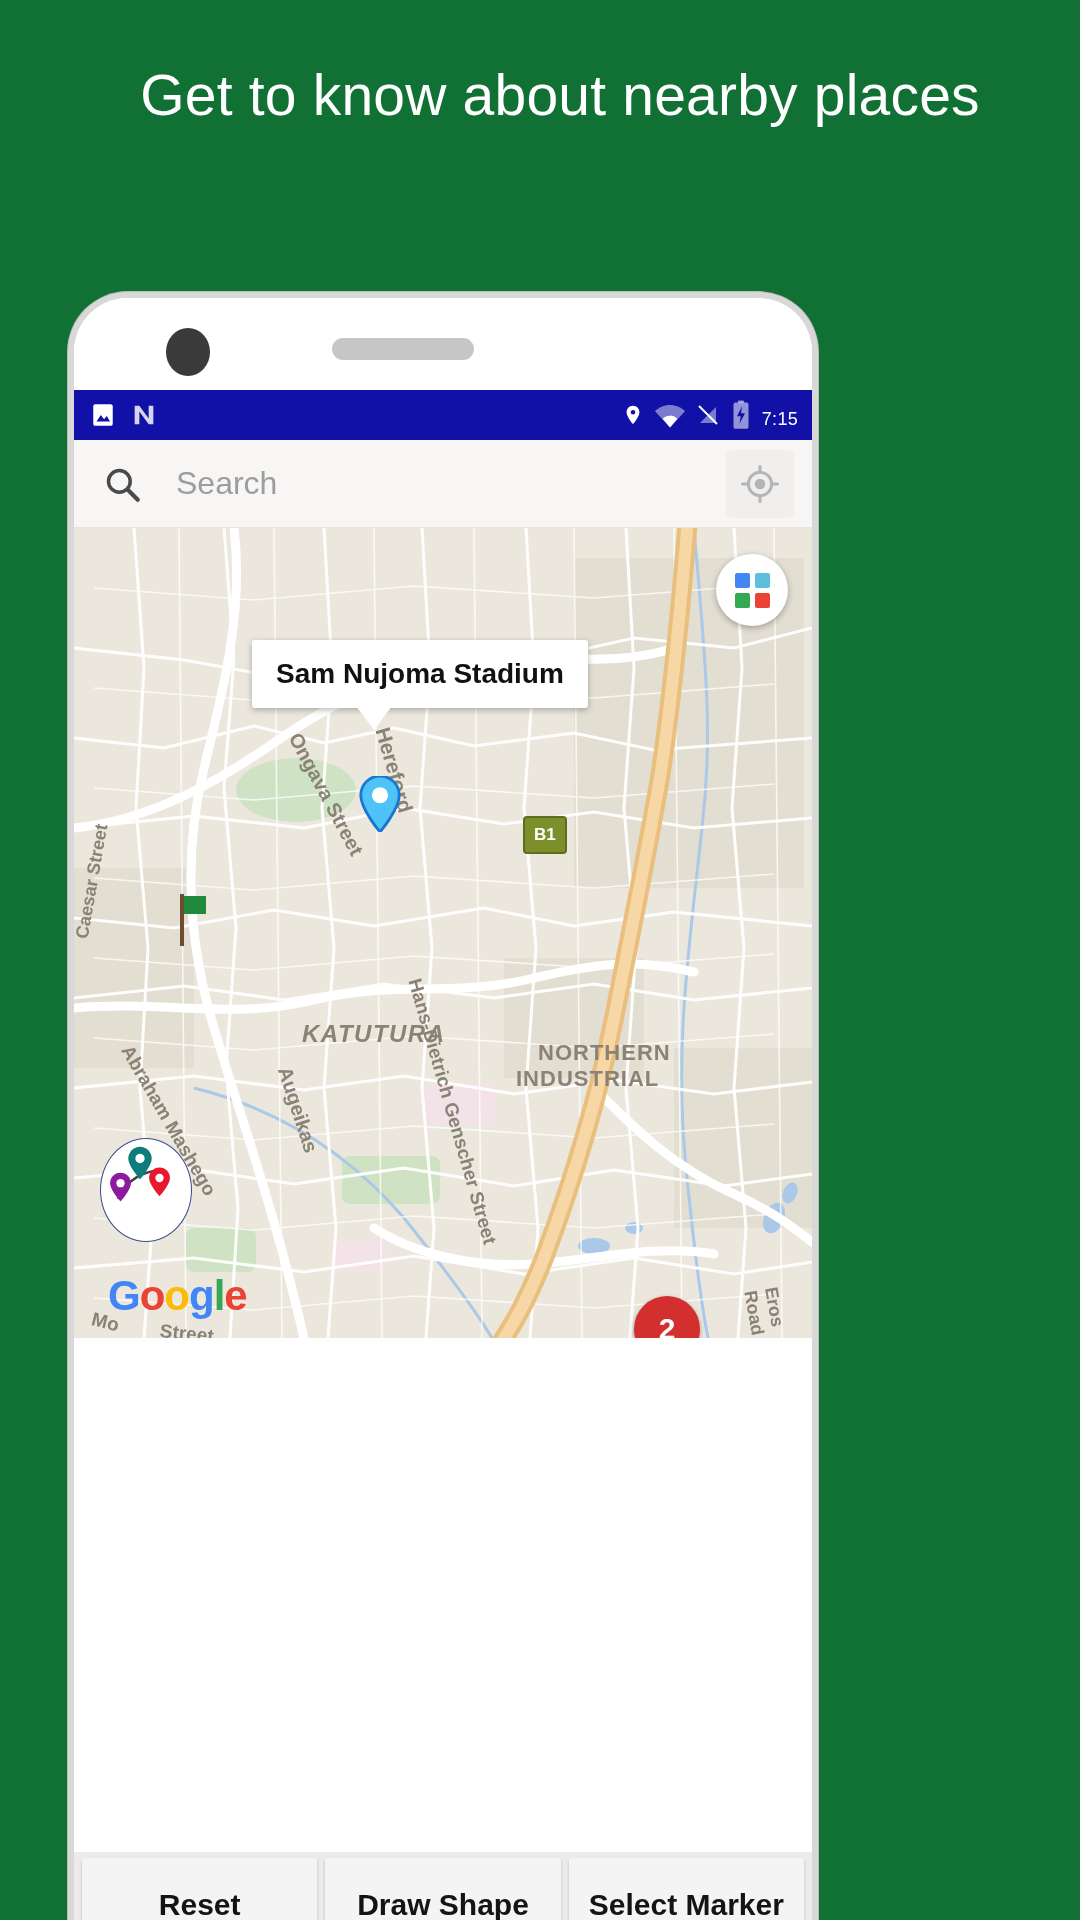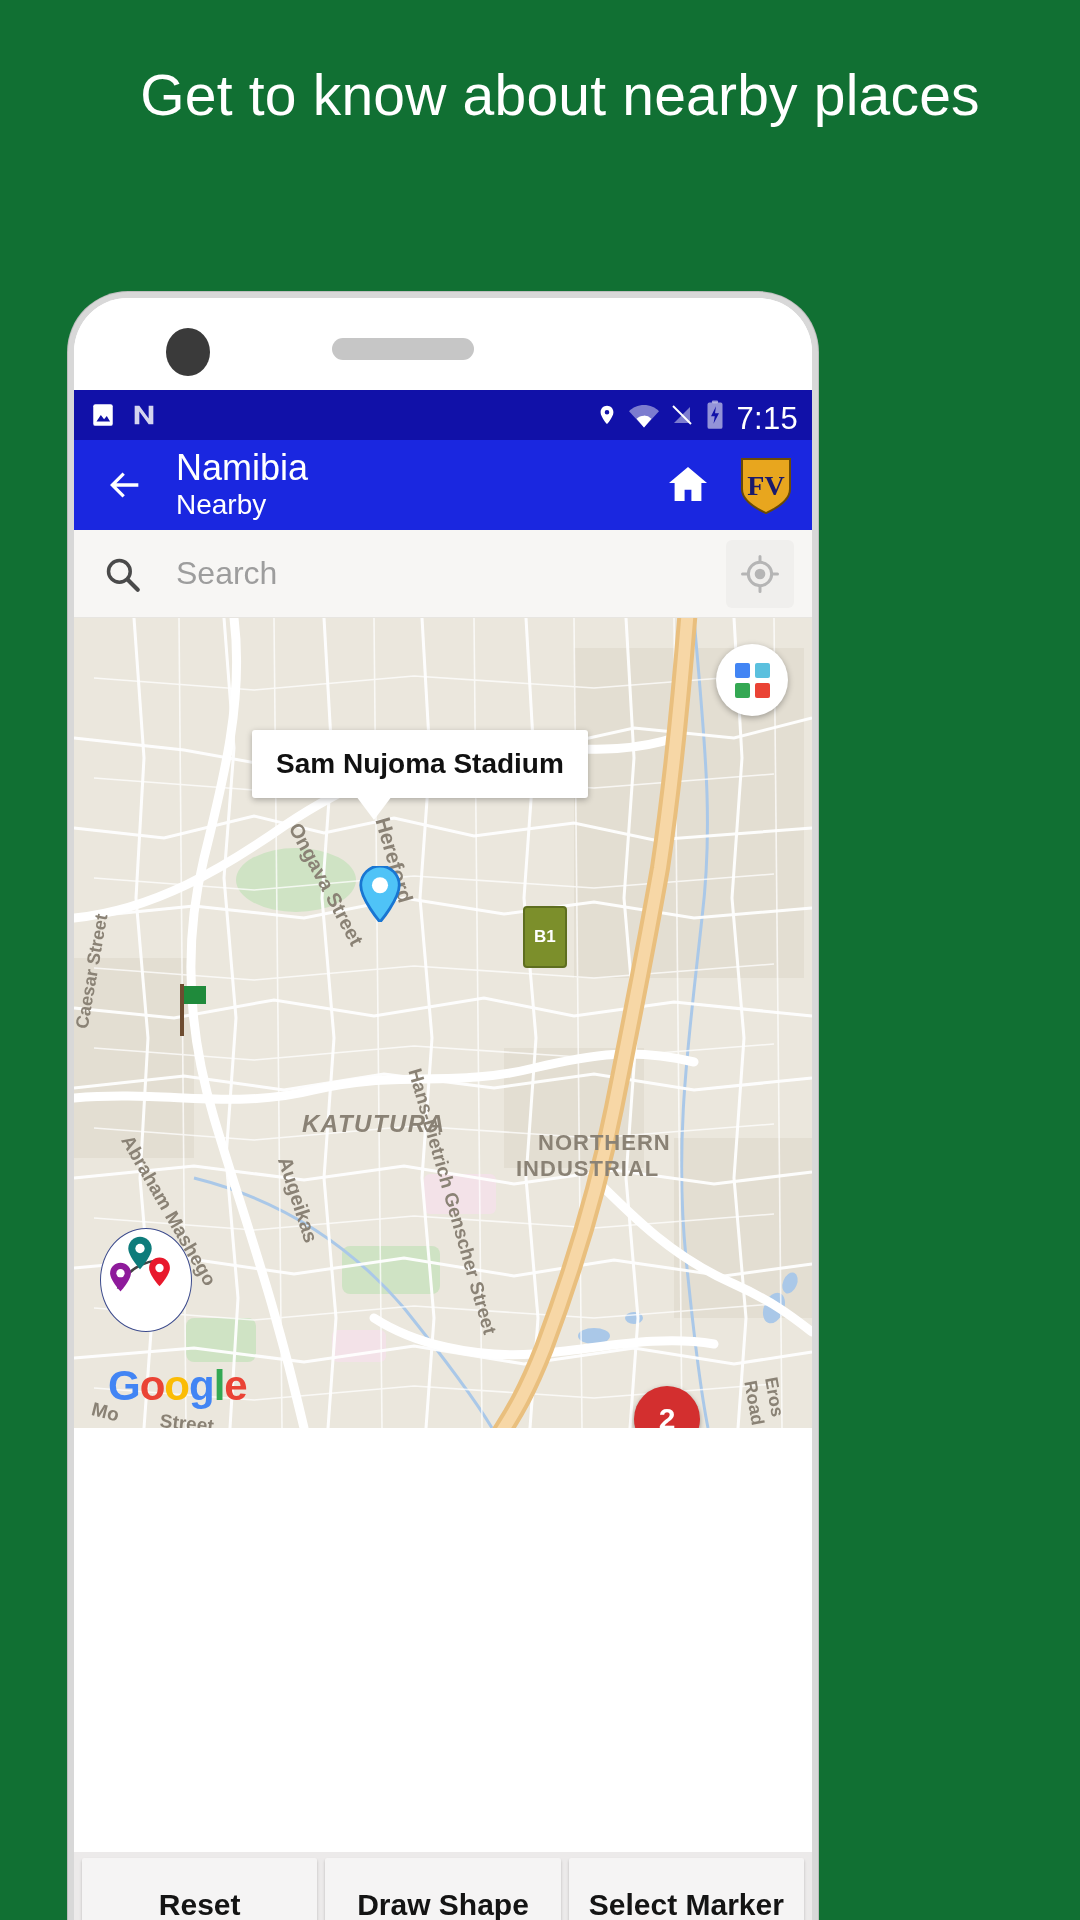--- a/index.html
+++ b/index.html
@@ -53,21 +53,21 @@
 
   
   .statusbar {
     height:50px; background:#1111a8;
     display:flex; align-items:center;
     padding:0 14px 0 16px; gap:10px;
     color:#fff;
   }
   .sb-left { display:flex; align-items:center; gap:14px; }
   .sb-right { margin-left:auto; display:flex; align-items:center; gap:11px; }
-  .sb-time { font-size:31px; font-weight:400; letter-spacing:.3px; color:#fff;margin-top:8px; }
+  .sb-time { font-size:18px; font-weight:400; letter-spacing:.3px; color:#fff;margin-top:8px; }
   .sb-ico { display:block; }
 
   
   .appbar {
     height:90px; background:#1a27e0;
     display:flex; align-items:center;
     padding:0 18px 0 22px;
     position:relative;
   }
   .back-btn { width:58px; height:58px; display:flex; align-items:center; justify-content:center; cursor:pointer;}
@@ -133,21 +133,21 @@
   .pin-blue {
     position:absolute; left:285px; top:248px;
     width:42px; height:56px; cursor:pointer;
   }
   .flag-green { position:absolute; left:98px; top:362px; width:40px; height:60px; }
 
   .shield-b1 {
     position:absolute; left:449px; top:288px;
     background:#7c8f2b; color:#fff;
     font-size:17px; font-weight:bold;
-    padding:19px 9px; border-radius:4px;
+    padding:7px 9px; border-radius:4px;
     border:2px solid #5e6e1f;
   }
 
   .map-label { position:absolute; color:#8a8275; font-weight:600; pointer-events:none; }
 
   .red-pin {
     position:absolute; left:560px; top:768px;
     width:66px; height:66px; border-radius:50%;
     background:#d32f2f; color:#fff;
     display:flex; align-items:center; justify-content:center;
@@ -226,44 +226,20 @@
         </svg>
         <svg class="sb-ico" width="20" height="30" viewBox="0 0 14 24">
           <rect x="1" y="2" width="12" height="21" rx="1.5" fill="#fff" opacity=".55"></rect>
           <rect x="4.5" y="0.3" width="5" height="2.2" rx="1" fill="#fff" opacity=".55"></rect>
           <path d="M7.8 5l-4 8h3l-1 6 4.4-8.5H7z" fill="#1111a8"></path>
         </svg>
         <div class="sb-time">7:15</div>
       </div>
     </div>
 
-    <div class="appbar">
-      <div class="back-btn">
-        <svg width="46" height="40" viewBox="0 0 24 24">
-          <path d="M20 11H6.8l5.1-5.1-1.4-1.4L3 12l7.5 7.5 1.4-1.4L6.8 13H20z" fill="#fff"></path>
-        </svg>
-      </div>
-      <div class="titles">
-        <div class="title-main">Namibia</div>
-        <div class="title-sub">Nearby</div>
-      </div>
-      <div class="appbar-actions">
-        <div class="home-btn">
-          <svg width="52" height="48" viewBox="0 0 24 24">
-            <path d="M12 3L2.5 11h2.8v9h5v-5.6h3.4V20h5v-9h2.8z" fill="#fff"></path>
-          </svg>
-        </div>
-        <div class="brand-logo">
-          <svg width="56" height="60" viewBox="0 0 56 60">
-            <path d="M4 4h48v30c0 14-20 22-24 24C24 56 4 48 4 34z" fill="#e8a61e" stroke="#6b4a05" stroke-width="2"></path>
-            <text x="28" y="40" text-anchor="middle" font-family="Liberation Serif, serif" font-size="28" font-weight="bold" fill="#1a1a6b">FV</text>
-          </svg>
-        </div>
-      </div>
-    </div>
 
     <div class="searchbar">
       <div class="search-icon">
         <svg width="42" height="42" viewBox="0 0 24 24">
           <circle cx="10.5" cy="10.5" r="6.2" fill="none" stroke="#4a4a4a" stroke-width="2"></circle>
           <path d="M15.3 15.3L21 21" stroke="#4a4a4a" stroke-width="2.4" stroke-linecap="round"></path>
         </svg>
       </div>
       <input class="search-input" value="" placeholder="Search" style="">
       <div class="locate-btn">

